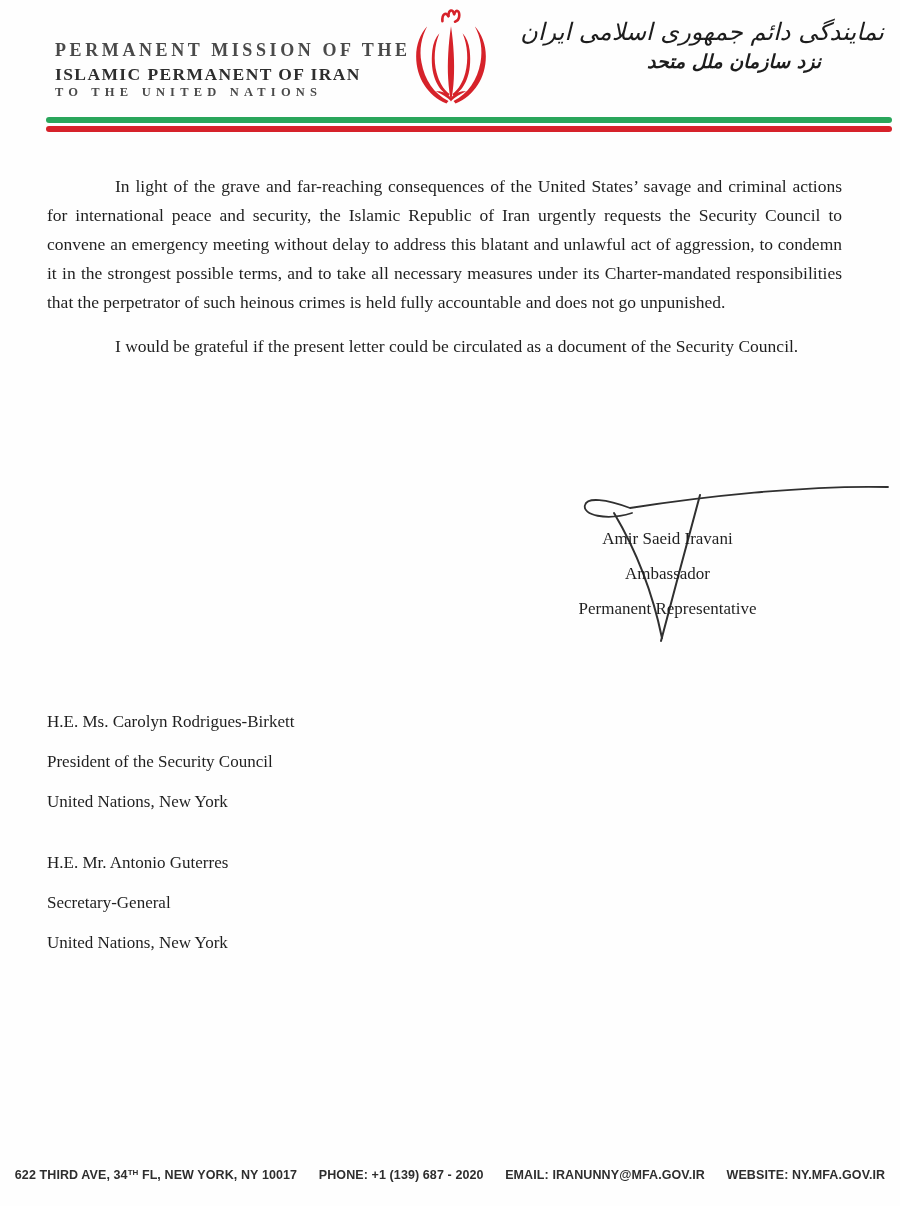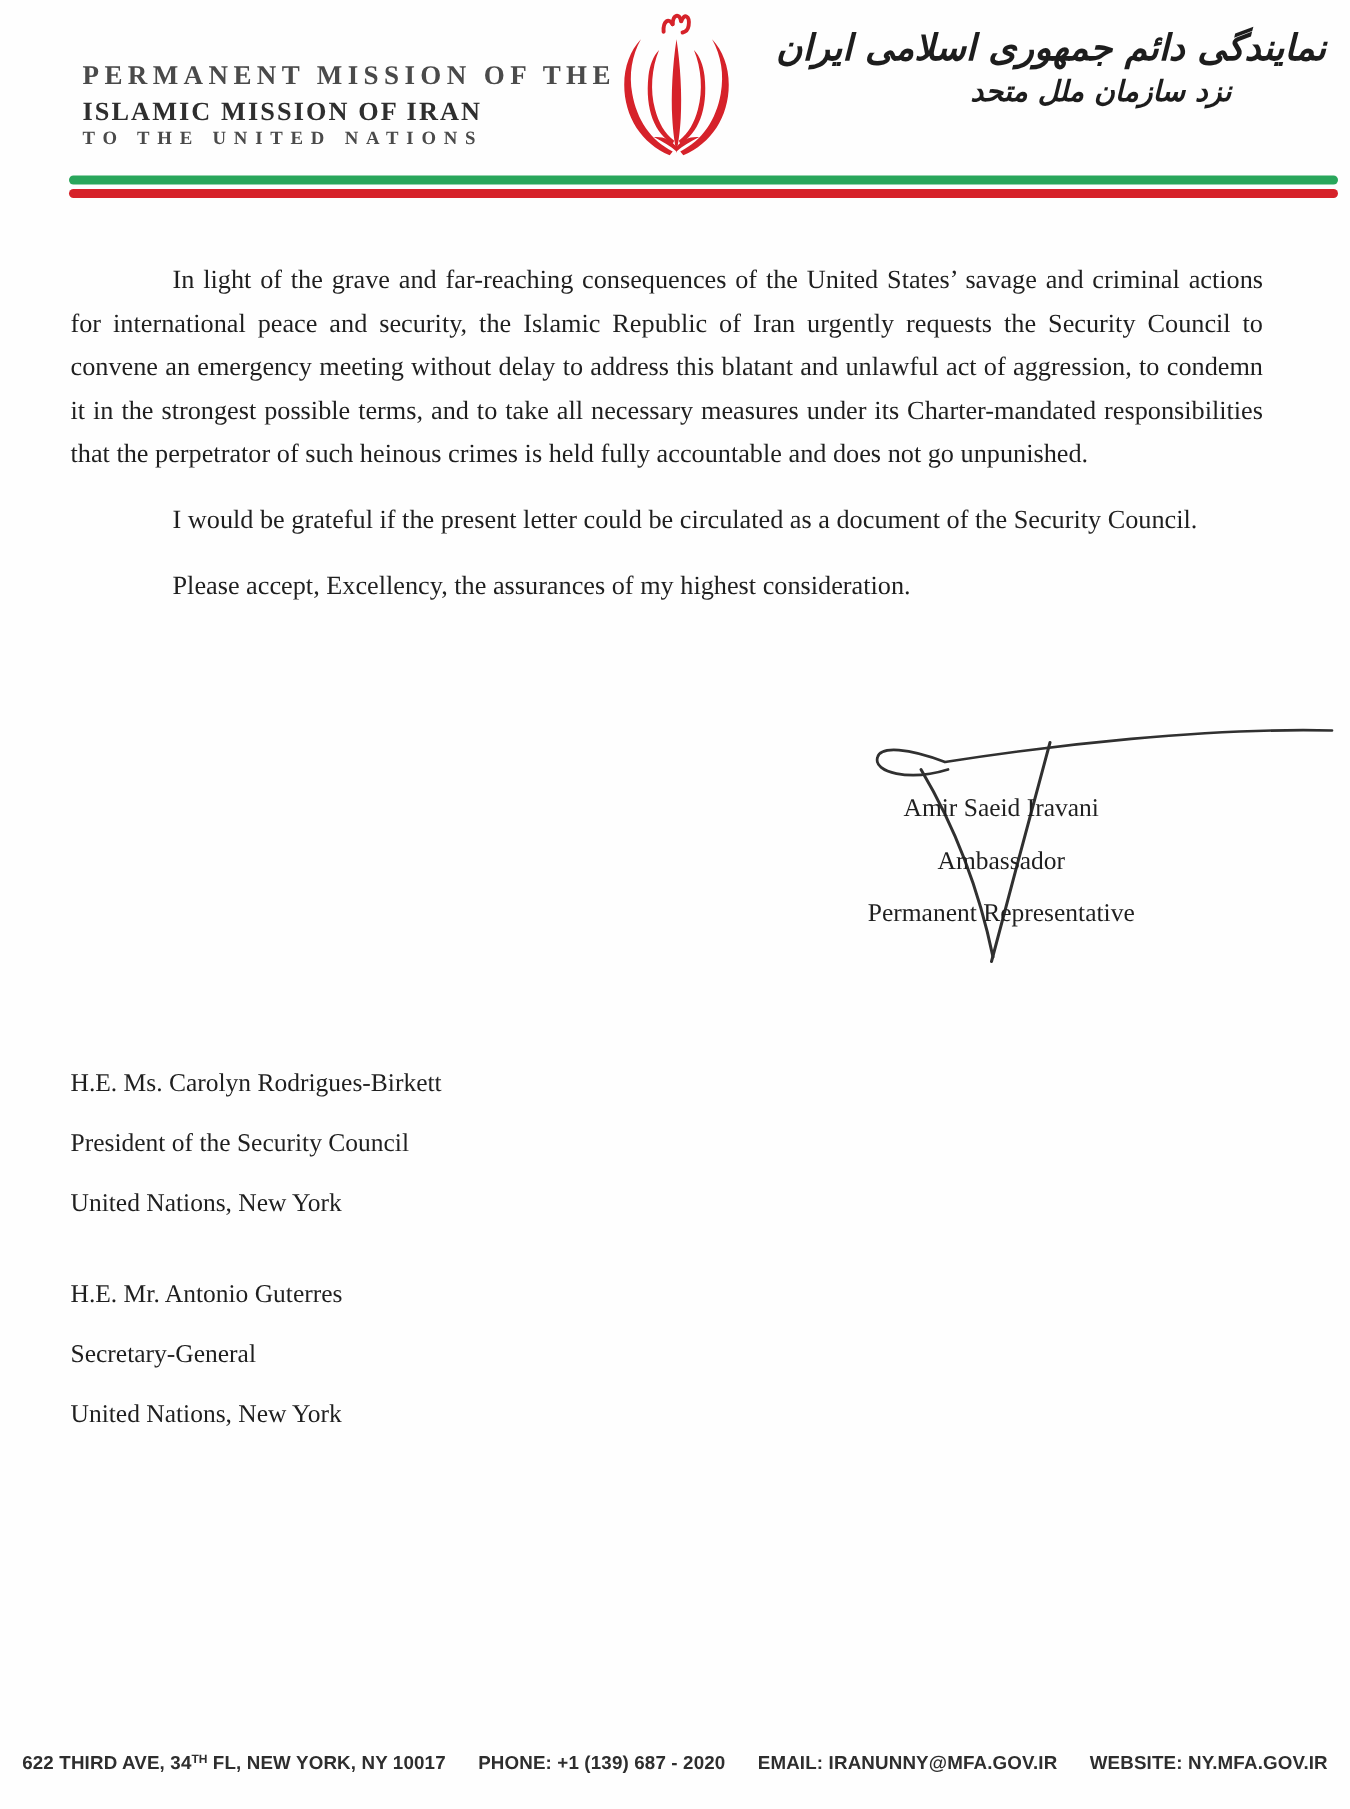--- a/index.html
+++ b/index.html
@@ -13,21 +13,21 @@
   
   .mission{position:absolute;left:55px;top:40px;color:#3a3a3a;}
   .mission .l1{font-size:18px;font-weight:600;letter-spacing:3.6px;color:#4a4a4a;}
   .mission .l2{font-size:17.5px;font-weight:700;letter-spacing:1.4px;color:#2e2e2e;margin-top:3px;}
   .mission .l3{font-size:12.5px;font-weight:600;letter-spacing:5.2px;color:#4a4a4a;margin-top:0;}
 
   .emblem{position:absolute;left:399px;top:5px;width:104px;height:101px;}
 
   .persian{position:absolute;right:16px;top:18px;width:300px;text-align:center;
     font-family:"DejaVu Sans", sans-serif;font-style:italic;color:#1d1d1d;direction:rtl;}
-  .persian .p1{font-size:24px;font-weight:700;white-space:nowrap;}
+  .persian .p1{font-size:24px;font-weight:400;white-space:nowrap;}
   .persian .p2{font-size:19px;font-weight:700;margin-top:4px;font-style:italic;}
 
   .stripes{position:absolute;left:46px;right:8px;top:117px;}
   .stripe{height:6px;border-radius:3px;}
   .stripe.green{margin-bottom:3px;}
 
   
   .letter-body{position:absolute;left:47px;top:172px;width:799px;
     font-size:17.5px;line-height:29px;text-align:justify;color:#1f1f1f;}
   .letter-body p{margin:0 4px 15px 0;text-indent:68px;}
@@ -51,21 +51,21 @@
   .footer sup{font-size:8px;vertical-align:4px;letter-spacing:0;}
 </style>
 </head>
 <body>
 
 <div class="page">
 
   <header>
     <div class="mission">
       <div class="l1">PERMANENT MISSION OF THE</div>
-      <div class="l2">ISLAMIC MISSION OF IRAN</div>
+      <div class="l2">ISLAMIC PERMANENT OF IRAN</div>
       <div class="l3">TO THE UNITED NATIONS</div>
     </div>
 
     <div class="emblem">
       <svg viewBox="0 0 100 100" width="104" height="101" aria-hidden="true">
         <g fill="#d6222a" stroke="none">
 
           <path d="M50 21 C47.4 38,46.3 58,47.2 73 C47.7 82,48.7 89,50 96 C51.3 89,52.3 82,52.8 73 C53.7 58,52.6 38,50 21 Z"></path>
 
           <path d="M47.5 90 C36 83,29 68,31.5 45 C32.4 38,34.6 32,38.5 28 C33.5 40,32.5 55,35.8 67 C38.2 76,42 83,48.5 88 Z"></path>
@@ -94,21 +94,20 @@
   </header>
 
   <div class="stripes">
     <div class="stripe green" style="background: rgb(41, 166, 91);"></div>
     <div class="stripe red" style="background: rgb(214, 34, 42);"></div>
   </div>
 
   <main class="letter-body">
     <p>In light of the grave and far-reaching consequences of the United States’ savage and criminal actions for international peace and security, the Islamic Republic of Iran urgently requests the Security Council to convene an emergency meeting without delay to address this blatant and unlawful act of aggression, to condemn it in the strongest possible terms, and to take all necessary measures under its Charter-mandated responsibilities that the perpetrator of such heinous crimes is held fully accountable and does not go unpunished.</p>
     <p>I would be grateful if the present letter could be circulated as a document of the Security Council.</p>
-    <p>Please accept, Excellency, the assurances of my highest consideration.</p>
   </main>
 
   <svg class="sig-svg" viewBox="0 0 325 195" aria-hidden="true">
     <g fill="none" stroke="#303030" stroke-linecap="round">
       <path stroke-width="1.8" d="M62 58 C36 66,12 60,15 50 C17 42,36 44,60 53 C130 42,235 30,318 32"></path>
       <path stroke-width="2" d="M44 58 C60 85,80 125,92 183"></path>
       <path stroke-width="2" d="M130 40 C118 85,103 140,91 186"></path>
     </g>
   </svg>
 

